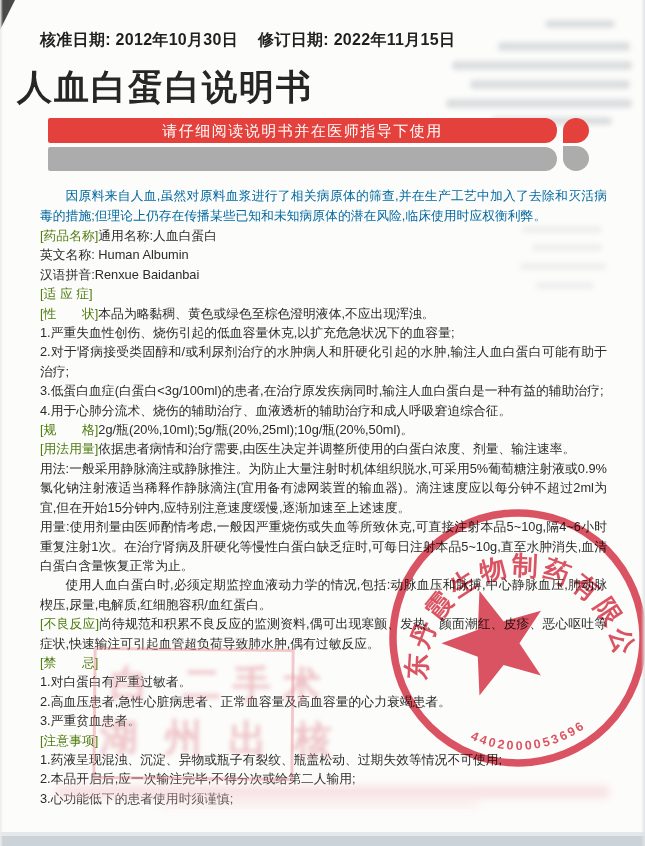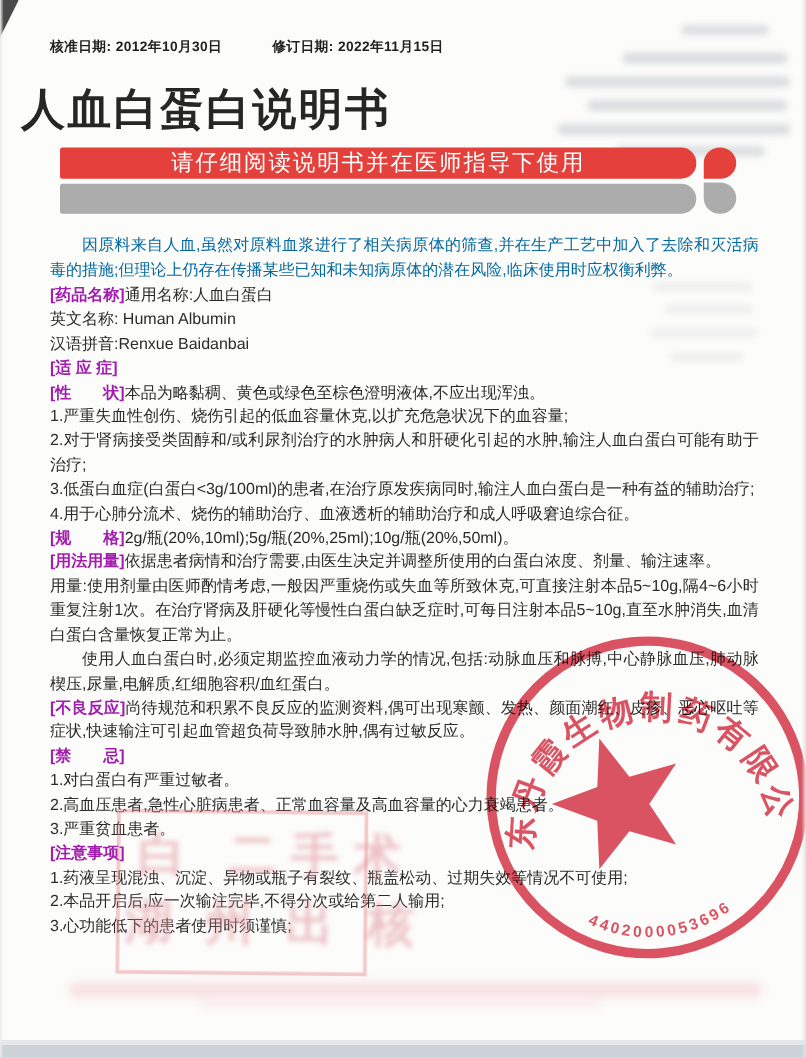--- a/index.html
+++ b/index.html
@@ -20,42 +20,42 @@
   .bottom-strip-edge{position:absolute;left:0;top:832px;width:645px;height:4px;background:#e4e8ea;}
   .right-edge{position:absolute;right:0;top:0;width:4px;height:846px;
     background:linear-gradient(to left,#dfe3e6,rgba(255,255,255,0));}
   .left-edge{position:absolute;left:0;top:0;width:3px;height:846px;
     background:linear-gradient(to right,#ececea,rgba(255,255,255,0));}
   .blur-bar{position:absolute;background:#98a1ab;border-radius:4px;filter:blur(2.5px);opacity:.32;}
   .blur-bar.faint{opacity:.14;}
   .pink-streak{position:absolute;background:#f3c6cb;filter:blur(4px);opacity:.5;border-radius:6px;}
   .pink-streak.light{opacity:.28;}
   
-  .dates{position:absolute;left:40px;top:30px;display:flex;gap:40px;
-    font-size:11px;font-weight:600;color:#1f1f1f;letter-spacing:.3px;}
+  .dates{position:absolute;left:40px;top:30px;display:flex;gap:20px;
+    font-size:16px;font-weight:600;color:#1f1f1f;letter-spacing:.3px;}
   .doc-title{position:absolute;left:17px;top:64px;width:645px;text-align:left;
     font-size:35px;font-weight:700;color:#262626;letter-spacing:2px;}
   
   .banner-red{position:absolute;left:48px;top:118px;width:509px;height:25px;
     background:var(--banner-red);border-radius:2px 12px 12px 2px;
-    color:#fff;font-size:18px;letter-spacing:1.5px;text-align:center;line-height:25px;}
+    color:#fff;font-size:15px;letter-spacing:1.5px;text-align:center;line-height:25px;}
   .blob-red{position:absolute;left:563px;top:118px;width:26px;height:25px;
     background:var(--banner-red);border-radius:50% 50% 50% 0;}
   .bar-gray{position:absolute;left:48px;top:147px;width:509px;height:24px;
     background:var(--bar-gray);border-radius:2px 12px 12px 2px;}
   .blob-gray{position:absolute;left:563px;top:146px;width:26px;height:25px;
     background:var(--bar-gray);border-radius:0 50% 50% 50%;}
   
   .intro{position:absolute;left:40px;top:186px;width:567px;
     font-size:12.8px;line-height:20px;text-align:justify;text-indent:2em;color:#0369a1;}
   .body-text{position:absolute;left:40px;top:226px;width:567px;
     font-size:12.8px;line-height:19.4px;text-align:justify;color:#2b2b2b;}
   .body-text p{margin:0;}
   .body-text p.indent{text-indent:2em;}
-  .body-text .lbl{font-weight:700;color:#a21caf;}
+  .body-text .lbl{font-weight:400;color:#4d7c0f;}
   
   .bleed-stamp{position:absolute;left:93px;top:648px;width:201px;height:132px;
     border:3px solid rgba(232,118,126,.38);transform:rotate(.6deg);filter:blur(.6px);}
   .bleed-row{position:absolute;color:#e2929b;opacity:.55;filter:blur(2px);
     font-size:38px;font-weight:700;letter-spacing:12px;white-space:nowrap;}
   .bleed-row.r1{left:14px;top:8px;}
   .bleed-row.r2{left:4px;top:62px;letter-spacing:8px;}
   
   .seal{position:absolute;left:382px;top:498px;width:270px;height:280px;
     transform:rotate(-6deg);opacity:.86;mix-blend-mode:multiply;}
@@ -115,20 +115,21 @@
       <p><span>2.对于肾病接受类固醇和/或利尿剂治疗的水肿病人和肝硬化引起的水肿,输注人血白蛋白可能有助于治疗;</span></p>
 
       <p><span>3.低蛋白血症(白蛋白&lt;3g/100ml)的患者,在治疗原发疾病同时,输注人血白蛋白是一种有益的辅助治疗;</span></p>
 
       <p><span>4.用于心肺分流术、烧伤的辅助治疗、血液透析的辅助治疗和成人呼吸窘迫综合征。</span></p>
 
       <p><span class="lbl">[规　　格]</span><span>2g/瓶(20%,10ml);5g/瓶(20%,25ml);10g/瓶(20%,50ml)。</span></p>
 
       <p><span class="lbl">[用法用量]</span><span>依据患者病情和治疗需要,由医生决定并调整所使用的白蛋白浓度、剂量、输注速率。</span></p>
 
+      <p><span>用法:一般采用静脉滴注或静脉推注。为防止大量注射时机体组织脱水,可采用5%葡萄糖注射液或0.9%氯化钠注射液适当稀释作静脉滴注(宜用备有滤网装置的输血器)。滴注速度应以每分钟不超过2ml为宜,但在开始15分钟内,应特别注意速度缓慢,逐渐加速至上述速度。</span></p>
 
       <p><span>用量:使用剂量由医师酌情考虑,一般因严重烧伤或失血等所致休克,可直接注射本品5~10g,隔4~6小时重复注射1次。在治疗肾病及肝硬化等慢性白蛋白缺乏症时,可每日注射本品5~10g,直至水肿消失,血清白蛋白含量恢复正常为止。</span></p>
 
       <p class="indent"><span>使用人血白蛋白时,必须定期监控血液动力学的情况,包括:动脉血压和脉搏,中心静脉血压,肺动脉楔压,尿量,电解质,红细胞容积/血红蛋白。</span></p>
 
       <p><span class="lbl">[不良反应]</span><span>尚待规范和积累不良反应的监测资料,偶可出现寒颤、发热、颜面潮红、皮疹、恶心呕吐等症状,快速输注可引起血管超负荷导致肺水肿,偶有过敏反应。</span></p>
 
       <p><span class="lbl">[禁　　忌]</span></p>
 
       <p><span>1.对白蛋白有严重过敏者。</span></p>

